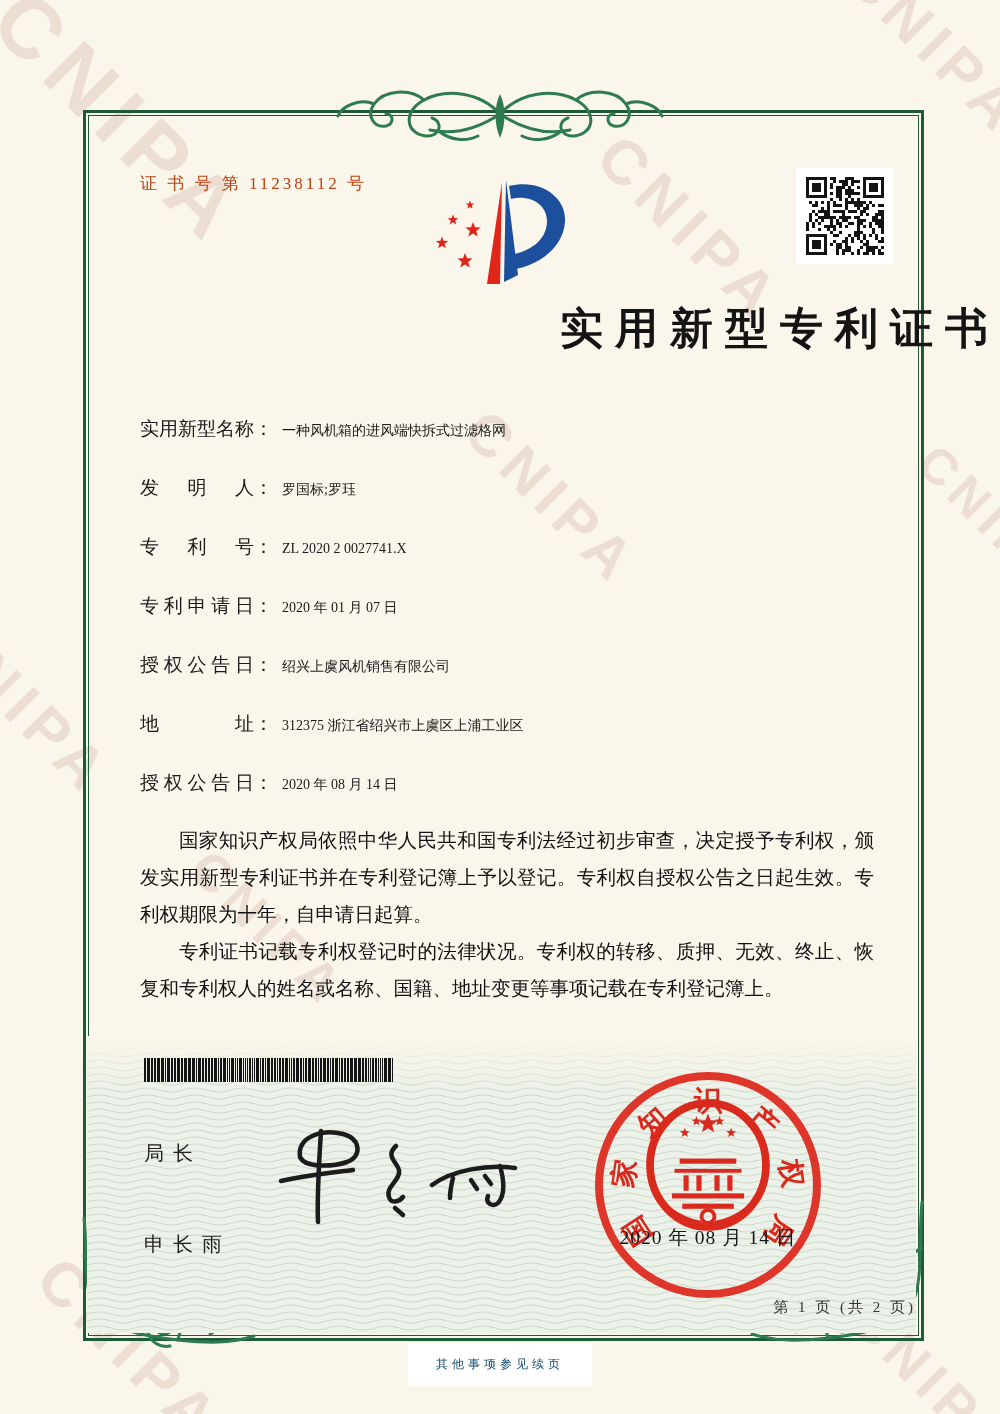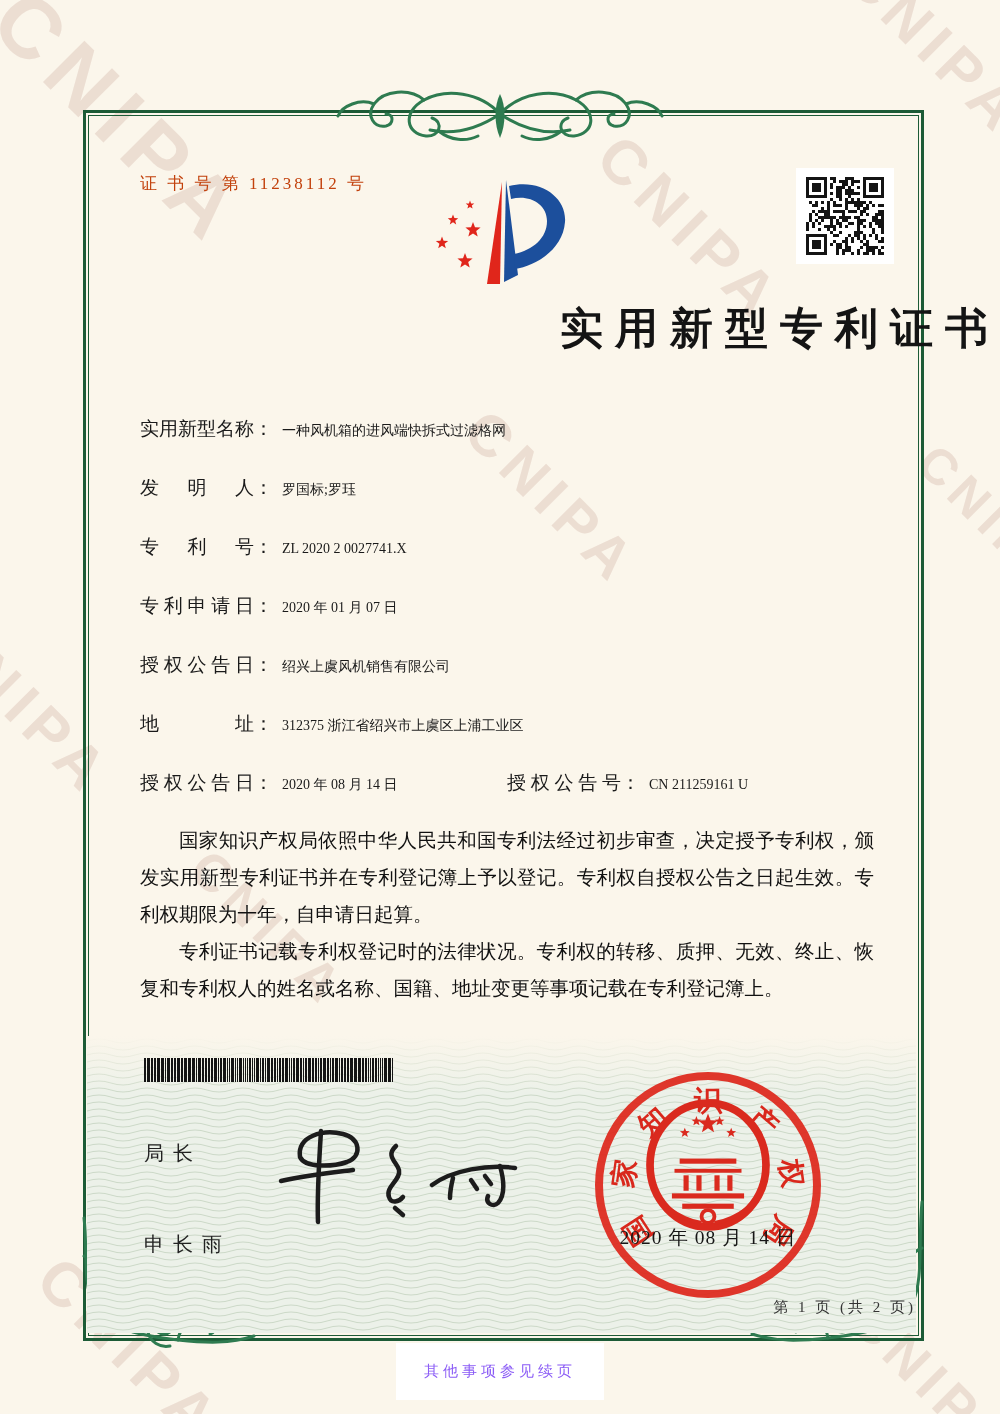--- a/index.html
+++ b/index.html
@@ -47,21 +47,21 @@
   .seal-ring{position:absolute;inset:0;border:8px solid rgba(221,38,26,0.92);border-radius:50%;}
   .seal-char{position:absolute;left:50%;top:50%;font-size:28px;font-weight:700;
              color:#d9281c;font-family:"Liberation Serif",serif;}
   .seal-emblem{position:absolute;left:48px;top:26px;}
   .seal-date{position:absolute;left:0;top:152px;width:100%;text-align:center;
              font-size:19.5px;letter-spacing:1px;color:#161616;}
   .page-info{position:absolute;left:0;bottom:16px;width:100%;text-align:right;
              font-size:15px;letter-spacing:3px;color:#333;}
   
   .bottom-note{position:absolute;left:50%;top:1343px;transform:translateX(-50%);
-               background:#ffffff;padding:19px 28px;font-size:15px;letter-spacing:4px;color:#8b5cf6;}
+               background:#ffffff;padding:13px 28px;font-size:12px;letter-spacing:4px;color:#0c4a6e;}
 </style>
 </head>
 <body>
 
 <div class="page">
 
   <div id="wm-layer">
       <div class="wm" style="left: 120px; top: 118px; font-size: 85px;">CNIPA</div>
       <div class="wm" style="left: 935px; top: 45px; font-size: 60px;">CNIPA</div>
       <div class="wm" style="left: 690px; top: 228px; font-size: 62px;">CNIPA</div>
@@ -384,21 +384,21 @@
 
   <div class="title">实用新型专利证书</div>
 
   <div class="fields" id="fields">
       <div class="f-row"><span class="f-label">实用新型名称</span><span class="f-colon">：</span><span class="f-value">一种风机箱的进风端快拆式过滤格网</span></div>
       <div class="f-row"><span class="f-label">发明人</span><span class="f-colon">：</span><span class="f-value">罗国标;罗珏</span></div>
       <div class="f-row"><span class="f-label">专利号</span><span class="f-colon">：</span><span class="f-value">ZL 2020 2 0027741.X</span></div>
       <div class="f-row"><span class="f-label">专利申请日</span><span class="f-colon">：</span><span class="f-value">2020 年 01 月 07 日</span></div>
       <div class="f-row"><span class="f-label">授权公告日</span><span class="f-colon">：</span><span class="f-value">绍兴上虞风机销售有限公司</span></div>
       <div class="f-row"><span class="f-label">地址</span><span class="f-colon">：</span><span class="f-value">312375 浙江省绍兴市上虞区上浦工业区</span></div>
-      <div class="f-row"><span class="f-label">授权公告日</span><span class="f-colon">：</span><span class="f-value">2020 年 08 月 14 日</span><span class="pair2"><span class="f-label">授权公告号</span><span class="f-colon">：</span><span class="f-value">CN 211259161 U</span></span></div>
+      <div class="f-row"><span class="f-label">授权公告日</span><span class="f-colon">：</span><span class="f-value">2020 年 08 月 14 日</span></div>
     </div>
 
   <div class="body-text">
     <p>国家知识产权局依照中华人民共和国专利法经过初步审查，决定授予专利权，颁发实用新型专利证书并在专利登记簿上予以登记。专利权自授权公告之日起生效。专利权期限为十年，自申请日起算。</p>
     <p>专利证书记载专利权登记时的法律状况。专利权的转移、质押、无效、终止、恢复和专利权人的姓名或名称、国籍、地址变更等事项记载在专利登记簿上。</p>
   </div>
 
   <div class="panel">
     <svg class="waves" id="waves" width="829" height="297" viewBox="0 0 829 297">
         <path d="M0 5 q 12 -4 24 0 q 12 4 24 0 q 12 -4 24 0 q 12 4 24 0 q 12 -4 24 0 q 12 4 24 0 q 12 -4 24 0 q 12 4 24 0 q 12 -4 24 0 q 12 4 24 0 q 12 -4 24 0 q 12 4 24 0 q 12 -4 24 0 q 12 4 24 0 q 12 -4 24 0 q 12 4 24 0 q 12 -4 24 0 q 12 4 24 0 q 12 -4 24 0 q 12 4 24 0 q 12 -4 24 0 q 12 4 24 0 q 12 -4 24 0 q 12 4 24 0 q 12 -4 24 0 q 12 4 24 0 q 12 -4 24 0 q 12 4 24 0 q 12 -4 24 0 q 12 4 24 0 q 12 -4 24 0 q 12 4 24 0 q 12 -4 24 0 q 12 4 24 0 q 12 -4 24 0 q 12 4 24 0" fill="none" stroke="#ccd9c8" stroke-width="1"></path>

